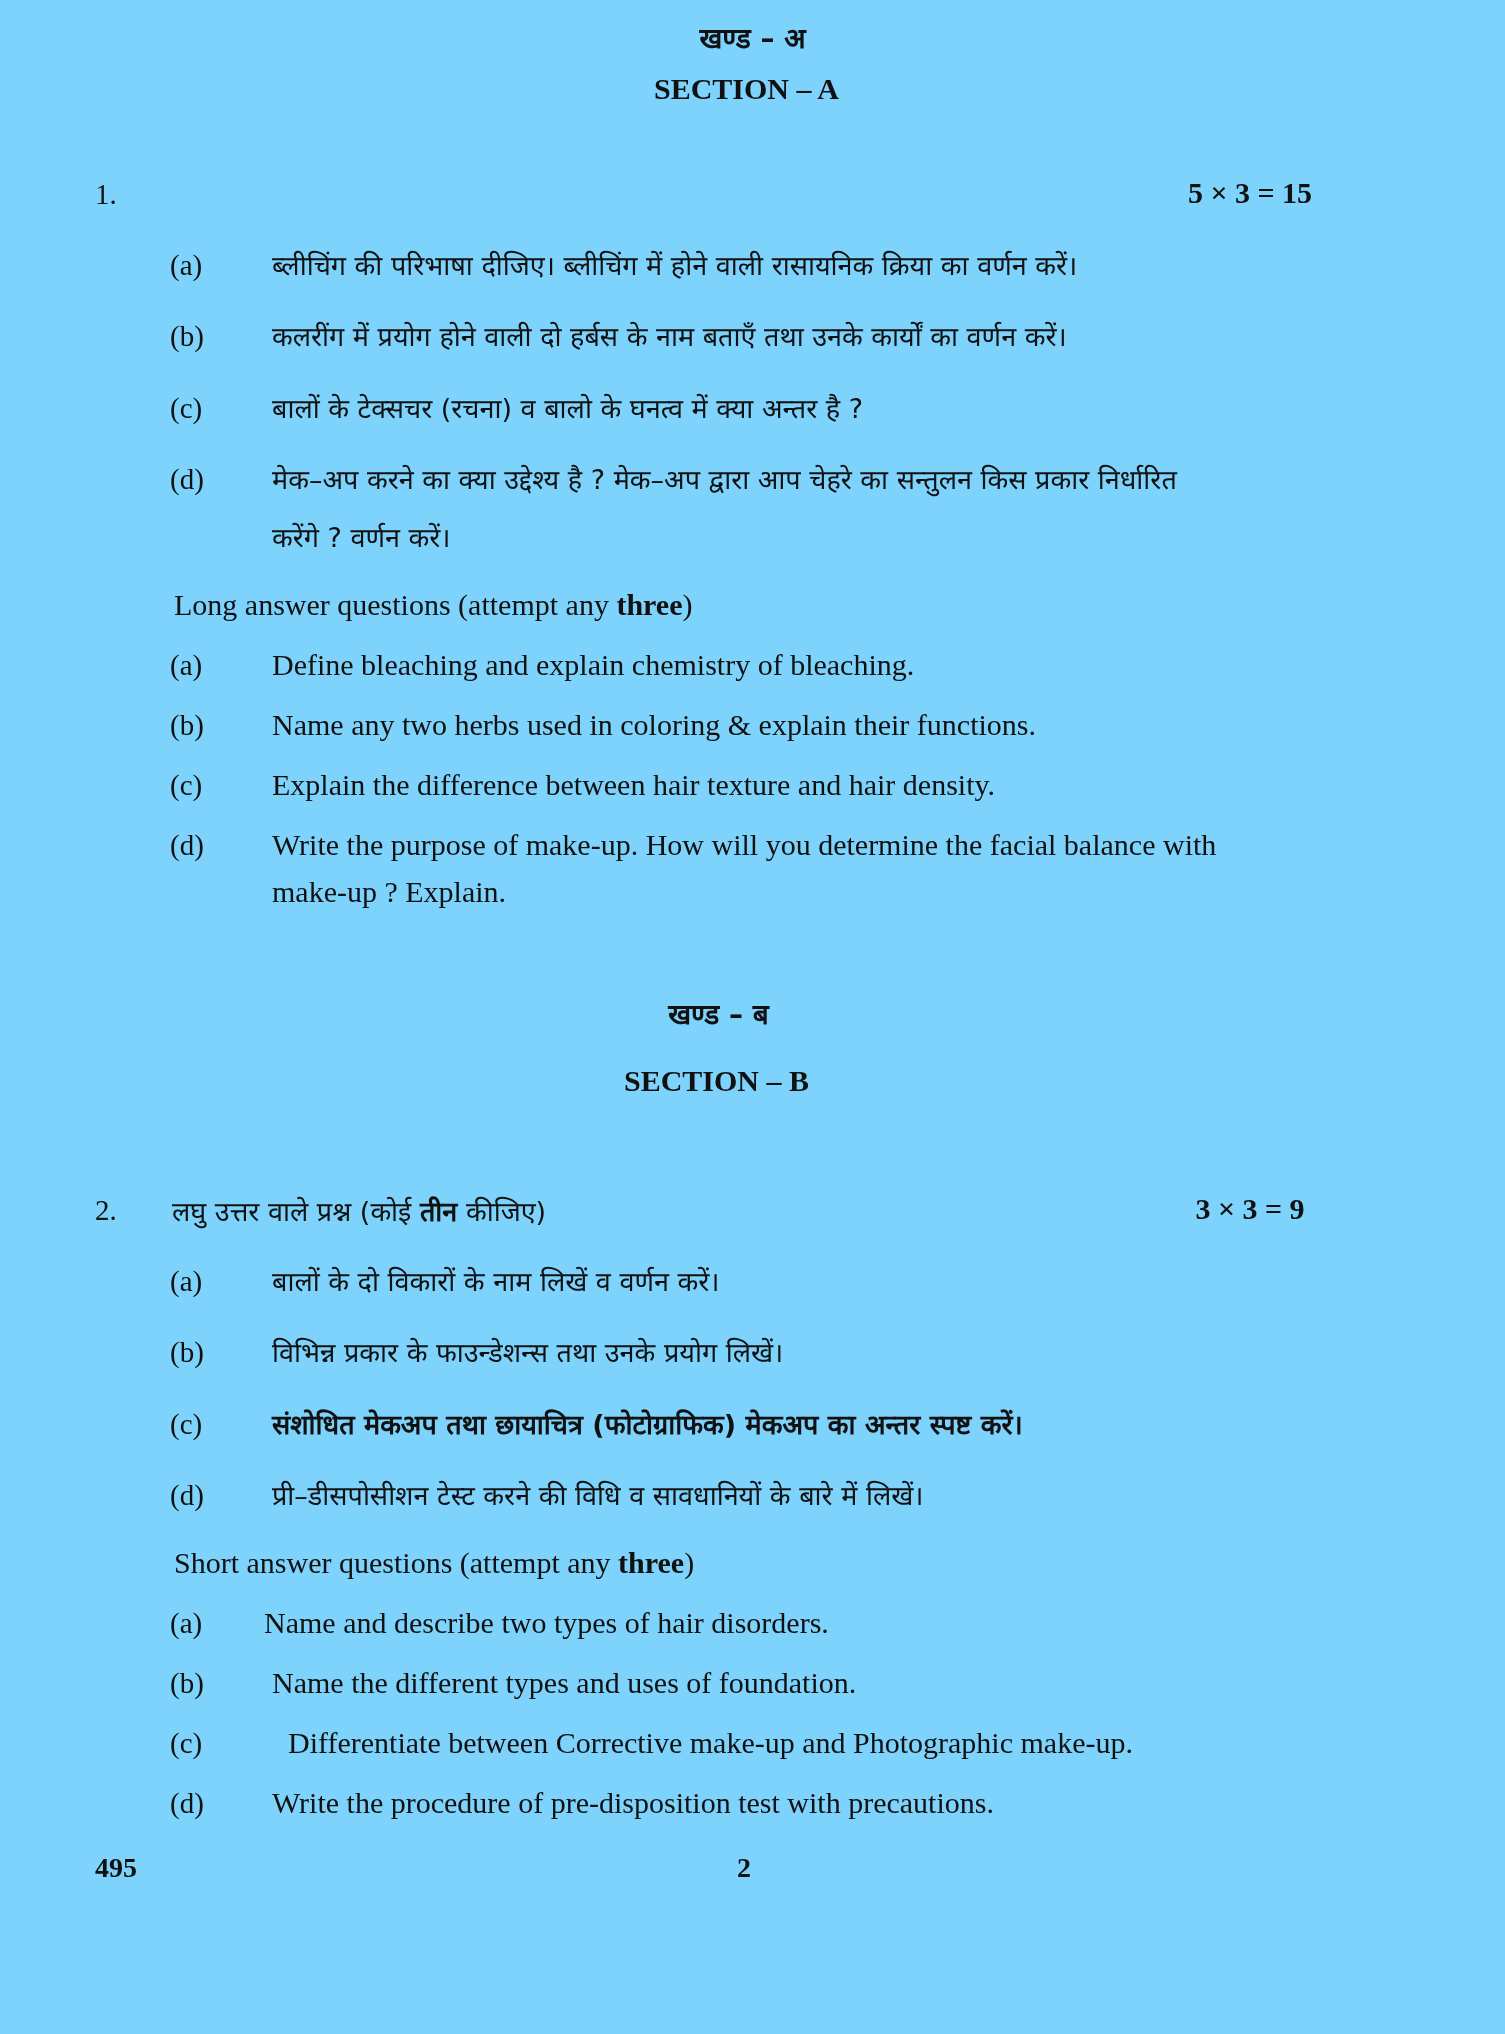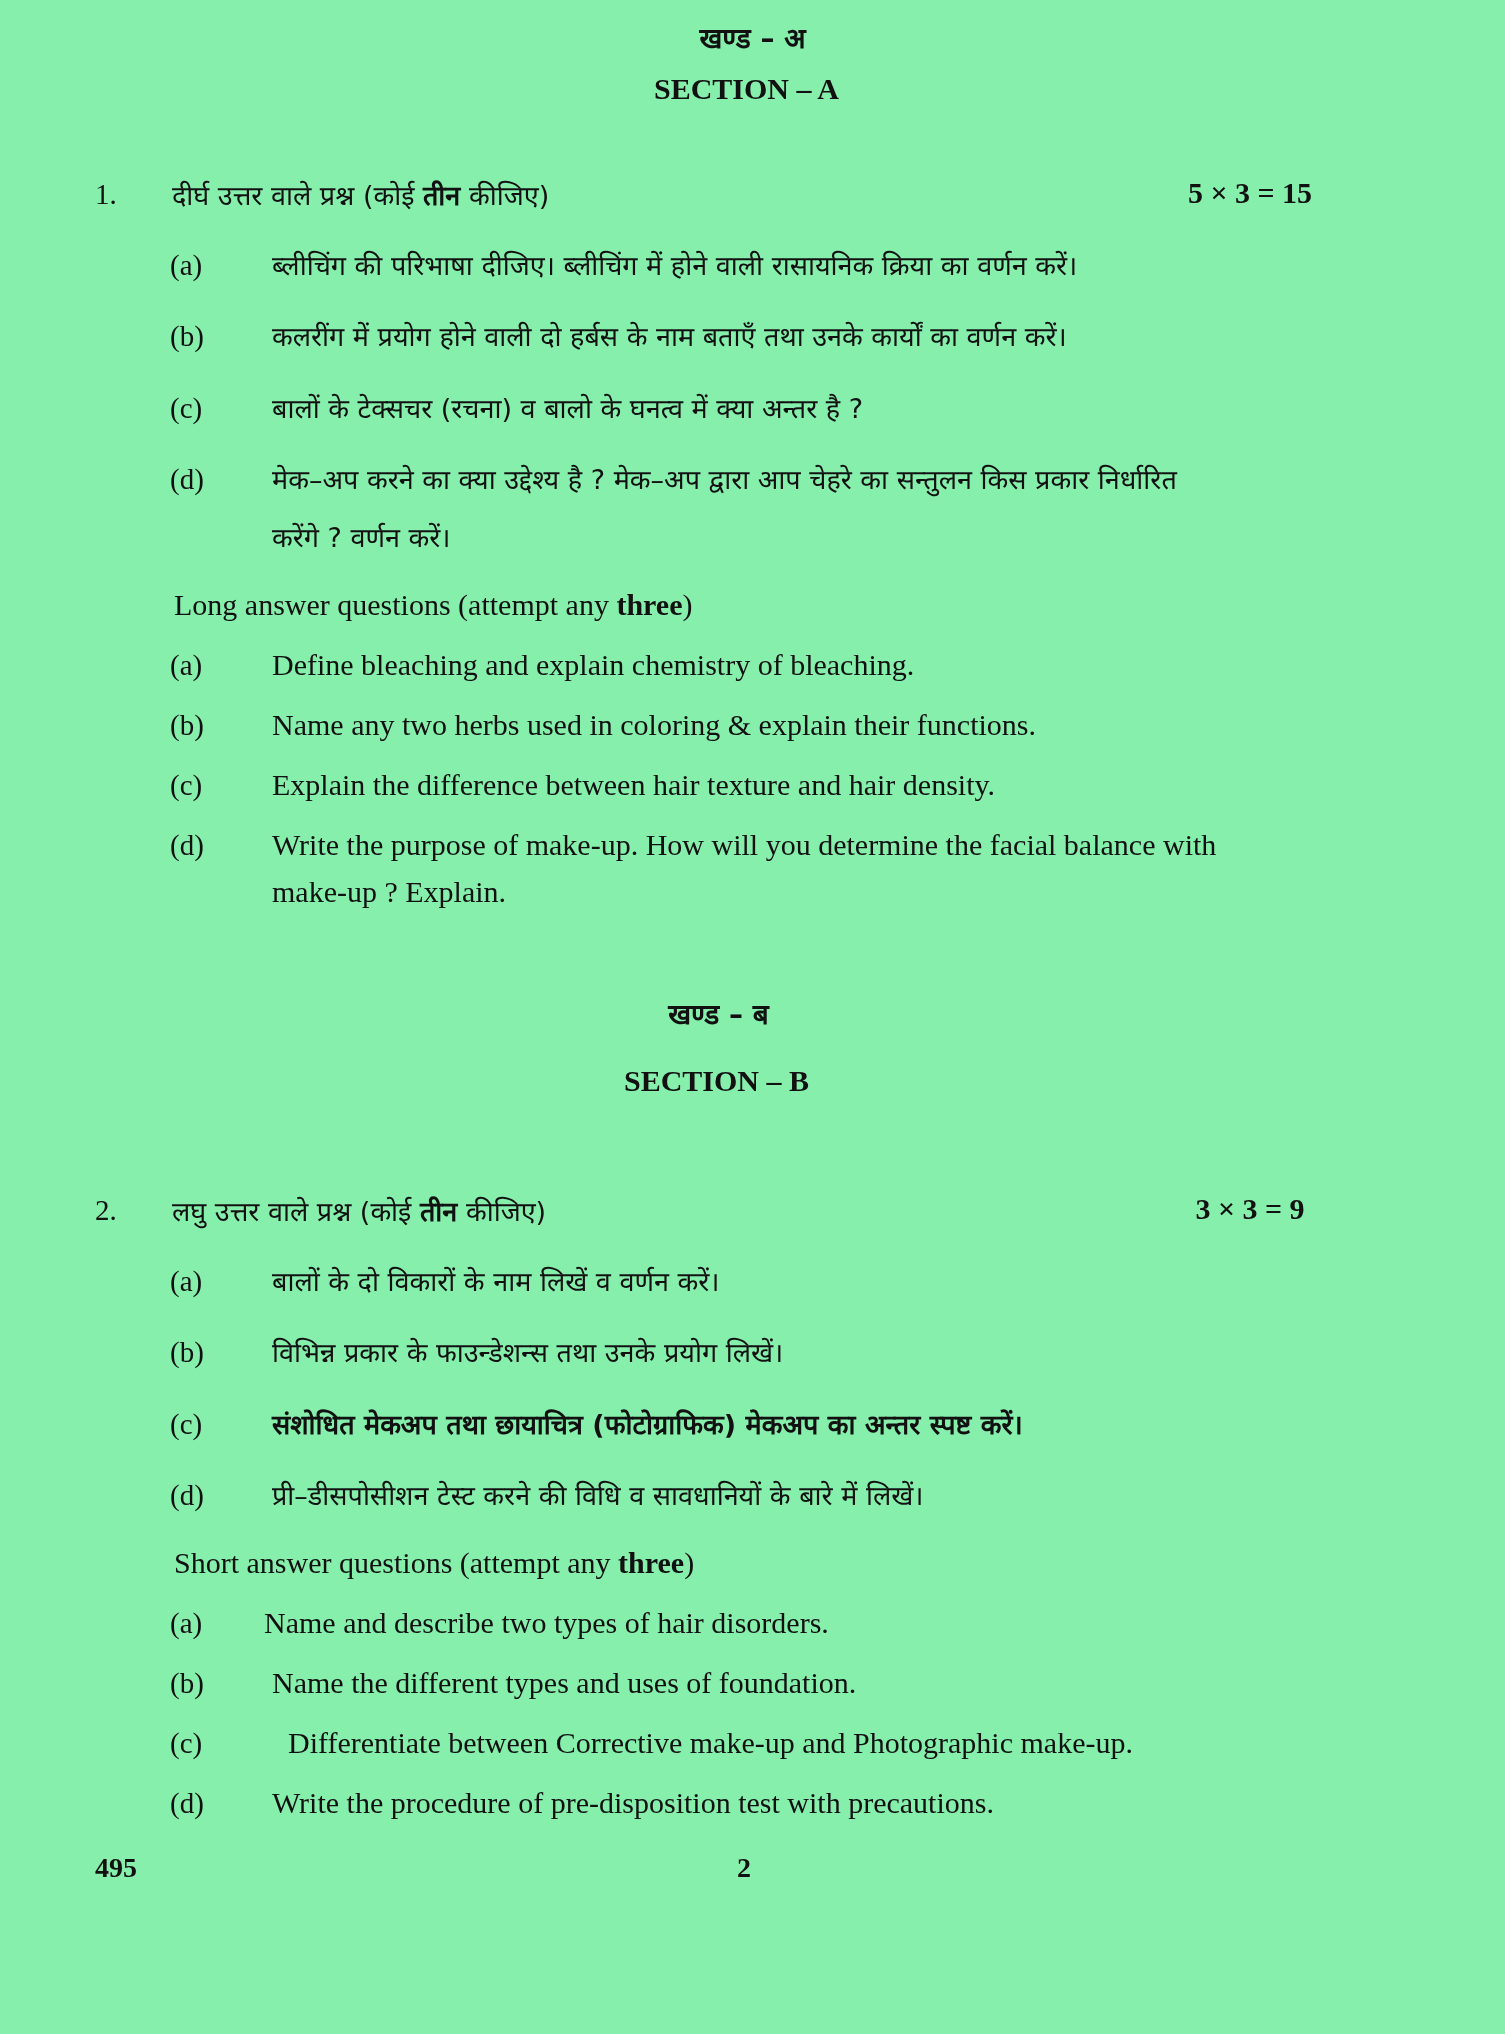--- a/index.html
+++ b/index.html
@@ -13,21 +13,21 @@
       position: relative;
       overflow: hidden;
       color: #111111;
       font-family: "Liberation Serif", "DejaVu Serif", serif;
     }
     .page {
       position: absolute;
       left: 0; top: 0;
       width: 1505px;
       height: 2034px;
-      background: #86efac;
+      background: #7dd3fc;
     }
     .abs { position: absolute; white-space: nowrap; }
     .center { left: 0; width: 1505px; text-align: center; }
     .hi-title {
       font-family: "DejaVu Sans", sans-serif;
       font-weight: bold;
       font-size: 28px;
       letter-spacing: 0px;
     }
     .en-title {
@@ -67,23 +67,20 @@
   </style>
 </head>
 <body>
 
 <div class="page">
 
   <div class="abs center hi-title" style="top:18px;">खण्ड – अ</div>
   <div class="abs center en-title" style="top:72px; left:-6px;">SECTION – A</div>
 
   <div class="abs qnum" style="left:95px; top:178px;">1.</div>
-  <div class="abs hi-text" style="left:172px; top:176px;">
-    <span>दीर्घ उत्तर वाले प्रश्न (कोई </span><b>तीन</b><span> कीजिए)</span>
-  </div>
   <div class="abs marks" style="left:1100px; width:300px; top:176px;">5 × 3 = 15</div>
 
   <div class="abs sub-label" style="left:170px; top:249px;">(a)</div>
   <div class="abs hi-text" style="left:272px; top:246px;">ब्लीचिंग की परिभाषा दीजिए। ब्लीचिंग में होने वाली रासायनिक क्रिया का वर्णन करें।</div>
 
   <div class="abs sub-label" style="left:170px; top:320px;">(b)</div>
   <div class="abs hi-text" style="left:272px; top:317px;">कलरींग में प्रयोग होने वाली दो हर्बस के नाम बताएँ तथा उनके कार्यों का वर्णन करें।</div>
 
   <div class="abs sub-label" style="left:170px; top:392px;">(c)</div>
   <div class="abs hi-text" style="left:272px; top:389px;">बालों के टेक्सचर (रचना) व बालो के घनत्व में क्या अन्तर है ?</div>

